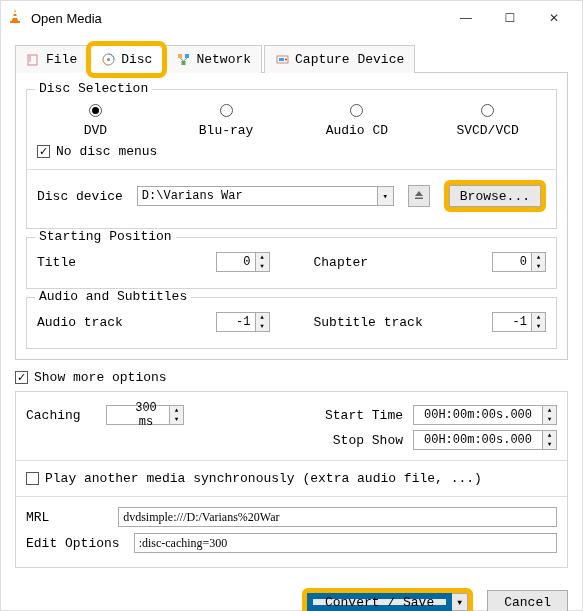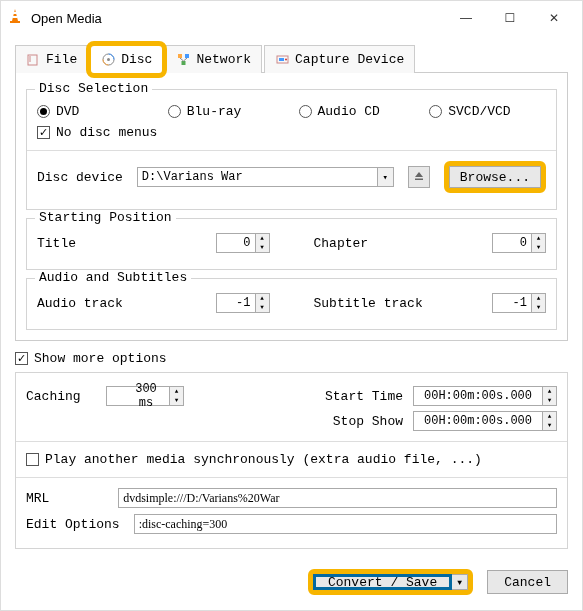--- a/index.html
+++ b/index.html
@@ -21,21 +21,21 @@
   .tabs { display:flex; }
   .tab { display:flex; align-items:center; gap:6px; padding:5px 10px; border:1px solid #ccc; background:#f8f8f8; border-bottom:none; margin-right:2px; position:relative; height:28px; }
   .tab.active { background:#fff; z-index:2; }
   .tab .ticon { width:14px; height:14px; display:flex; align-items:center; justify-content:center; }
   .tab-hi { position:absolute; inset:-5px; border:5px solid #F7B500; border-radius:8px; pointer-events:none; }
   .panel { border:1px solid #ccc; padding:8px 10px 10px; margin-top:-1px; }
   .group { border:1px solid #d4d4d4; padding:8px 10px 10px; margin:8px 0 0; position:relative; }
   .group-nobox { border:none; padding:8px 0 0; margin:8px 0 0; }
   .group-title { position:absolute; top:-9px; left:8px; background:#fff; padding:0 4px; }
   .row { display:flex; align-items:center; gap:14px; margin:6px 0; }
-  .radio { display:flex; align-items:center; gap:6px; width:120px; }
+  .radio { display:flex; align-items:center; gap:6px; width:120px;flex-direction:column; }
   .radio .dot { width:13px; height:13px; border:1px solid #555; border-radius:50%; display:flex; align-items:center; justify-content:center; background:#fff;}
   .radio.sel .dot::after { content:""; width:7px; height:7px; background:#000; border-radius:50%; }
   .check { display:flex; align-items:center; gap:6px; }
   .check .box { width:13px; height:13px; border:1px solid #555; display:flex; align-items:center; justify-content:center; background:#fff; font-size:11px; line-height:1;}
   .check.sel .box::after { content:"✓"; font-family: "Segoe UI Symbol", sans-serif; font-size:11px; }
   .label { white-space:nowrap; }
   .combo { display:flex; height:20px; }
   .combo .val { border:1px solid #aaa; background:#fff; padding:1px 4px; flex:1; display:flex; align-items:center; font-family:"Courier New",monospace; font-size:12px; }
   .combo .arrow { border:1px solid #aaa; border-left:none; width:16px; display:flex; align-items:center; justify-content:center; font-size:9px; background:#f0f0f0; }
   .btn { border:1px solid #aaa; background:#e8e8e8; padding:2px 10px; height:22px; display:flex; align-items:center; justify-content:center; }
@@ -45,21 +45,21 @@
   .spin .sv { border:1px solid #aaa; width:40px; text-align:right; padding:1px 4px; background:#fff; display:flex; align-items:center; justify-content:flex-end; font-size:12px;}
   .spin.med .sv { width:64px; text-align:center; justify-content:center;padding-left:20px; }
   .spin.wide .sv { width:130px; text-align:center; justify-content:center; }
   .spin .arrs { border:1px solid #aaa; border-left:none; width:14px; display:flex; flex-direction:column; background:#f0f0f0;}
   .spin .arrs span { flex:1; font-size:6px; line-height:1; display:flex; align-items:center; justify-content:center; }
   .col { flex:1; display:flex; align-items:center; gap:10px; }
   .textbox { border:1px solid #aaa; background:#fff; height:20px; width:100%; padding:1px 4px; font-family:Liberation Serif, serif; font-size:12px; display:flex; align-items:center; }
   .footer { display:flex; justify-content:flex-end; gap:14px; padding:10px 14px; align-items:center; }
   .hi-convert { border:5px solid #F7B500; border-radius:6px; display:inline-flex; }
   .split { display:flex; }
-  .split .main { border:3px solid #0369a1; background:#e8e8e8; padding:3px 12px; height:16px; display:flex; align-items:center; }
+  .split .main { border:6px solid #0369a1; background:#e8e8e8; padding:3px 12px; height:16px; display:flex; align-items:center; }
   .split .drop { border:1px solid #aaa; border-left:none; width:16px; background:#e8e8e8; display:flex; align-items:center; justify-content:center; font-size:8px;}
   hr.sep { border:none; border-top:1px solid #ddd; margin:10px -10px; }
   .opts-section { margin:10px 0 0; }
   .time-row { display:flex; align-items:center; margin:5px 0; }
   .time-row .tl { width:280px; text-align:right; padding-right:10px; }
 </style>
 </head>
 <body>
 
 <div class="window">

